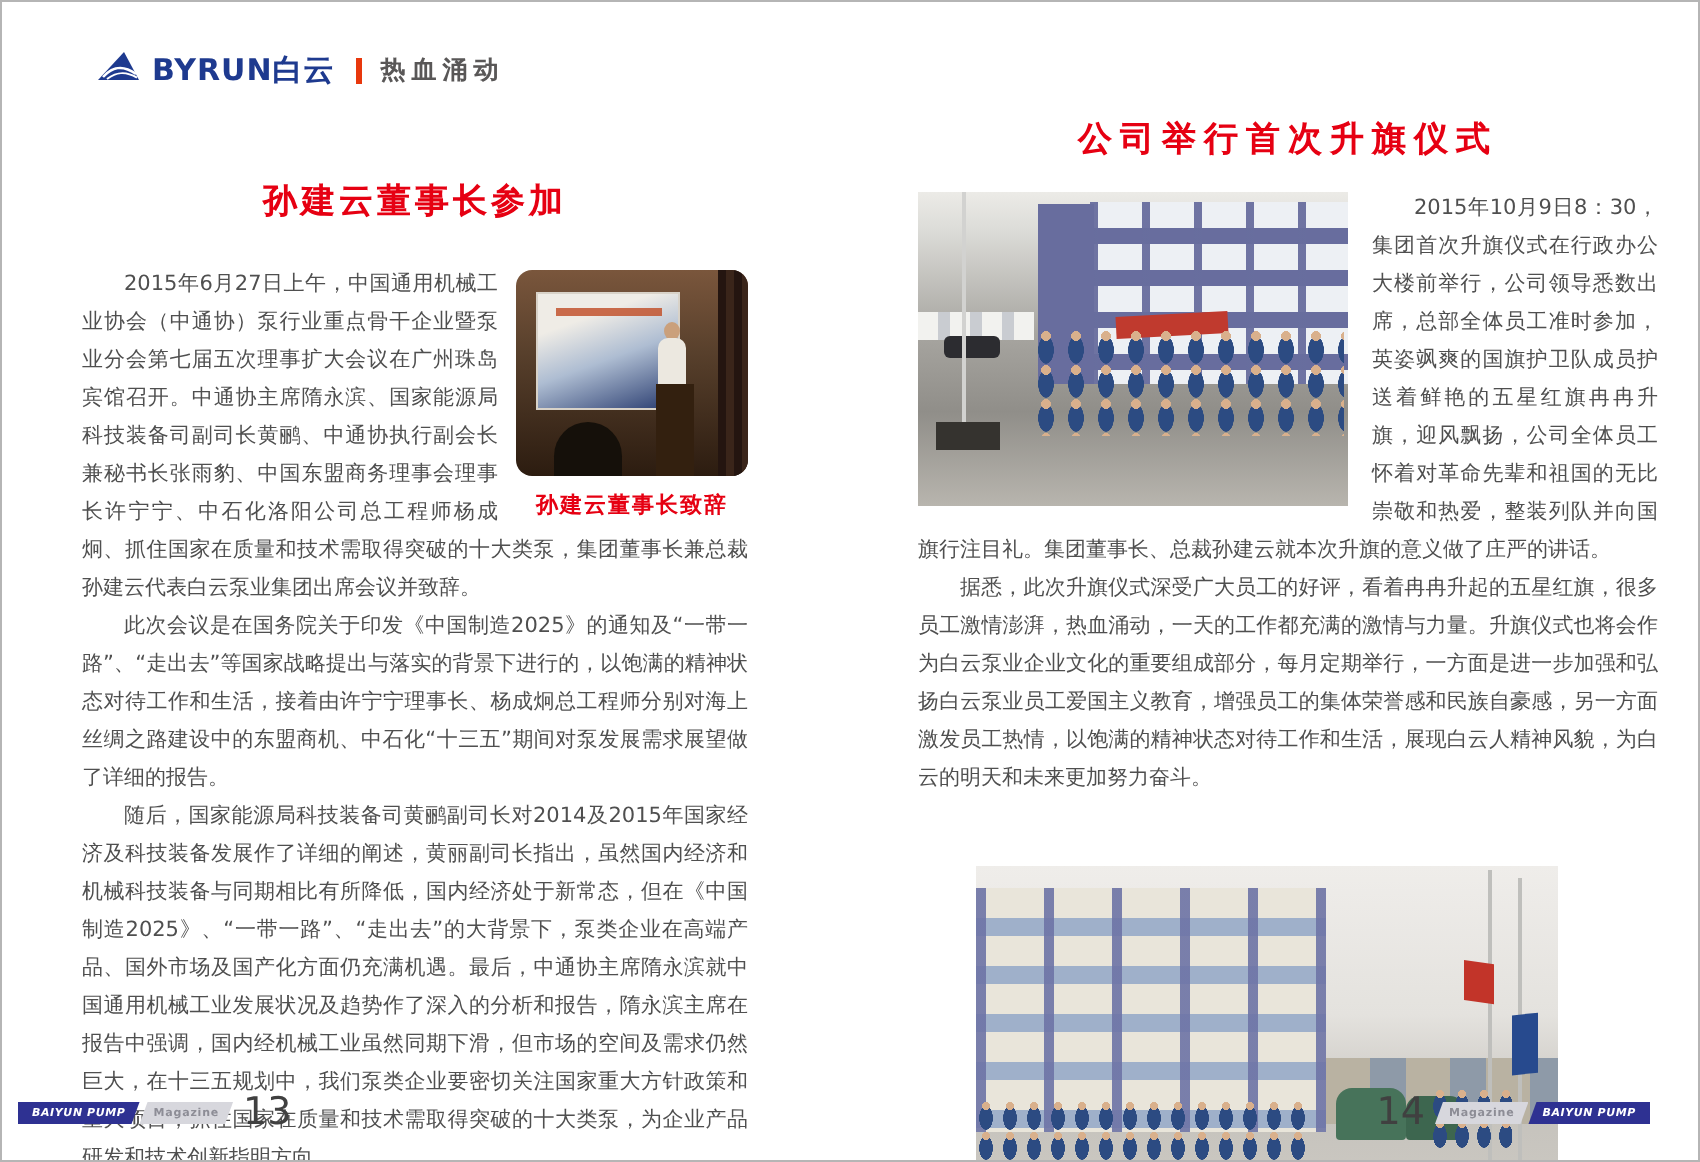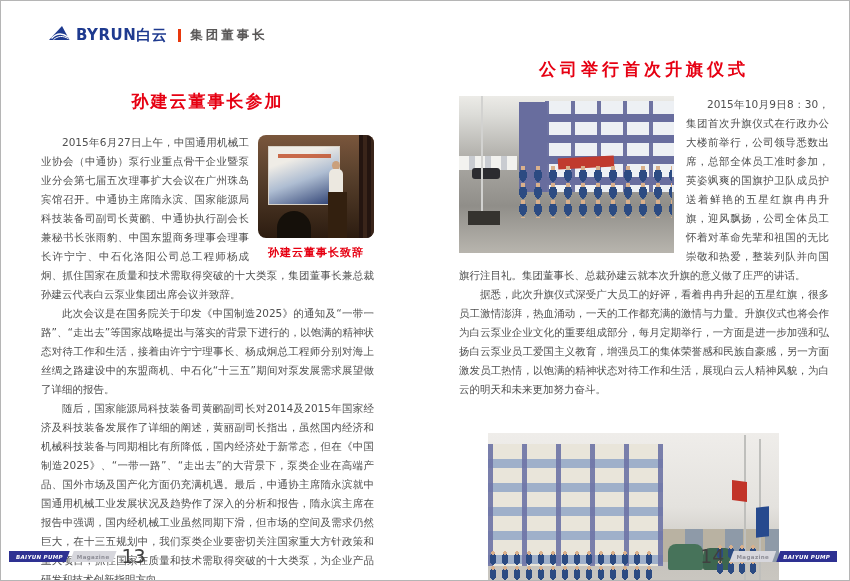--- a/index.html
+++ b/index.html
@@ -87,21 +87,21 @@
       radial-gradient(circle 2px at 5px 3px, #d9b08c 96%, transparent) 0 0 / 12px 15px repeat,
       radial-gradient(ellipse 3.5px 6px at 5px 9px, #2c4b82 96%, transparent) 0 0 / 12px 15px repeat; }
   .photo-lineup .guards { position:absolute; left:78%; top:60%; width:14%; height:16%;
     background:
       radial-gradient(circle 2px at 5px 3px, #d9b08c 96%, transparent) 0 0 / 11px 15px repeat,
       radial-gradient(ellipse 3.5px 6px at 5px 9px, #2c4b82 96%, transparent) 0 0 / 11px 15px repeat; }
 
   
   .folio { position:absolute; display:flex; align-items:center; }
   .folio-left { left:8px; top:546px; }
-  .folio-right { right:12px; top:546px;align-items:center; }
+  .folio-right { right:24px; top:546px;align-items:center; }
   .badge { height:11px; display:flex; align-items:center; font-weight:bold; }
   .badge-blue { background:#2e3192; color:#ffffff; font-style:italic; font-size:5.5px; letter-spacing:0.3px; padding:0 7px; }
   .badge-gray { background:#d7d7dd; color:#8d8d96; font-size:5.5px; letter-spacing:0.4px; padding:0 7px; }
   .slant-r { clip-path:polygon(0 0,100% 0,calc(100% - 4px) 100%,0 100%); }
   .slant-lr { clip-path:polygon(4px 0,100% 0,calc(100% - 4px) 100%,0 100%); }
   .slant-l { clip-path:polygon(4px 0,100% 0,100% 100%,0 100%); }
   .page-num { font-size:19px; color:#404040; line-height:1; }
   .folio-left .page-num { margin-left:5px; }
   .folio-right .page-num { margin-right:5px; }
 </style>
@@ -113,21 +113,21 @@
   <div class="brandbar">
     <span>
       <svg width="22" height="16" viewBox="0 0 22 16">
         <path d="M1 15 L14 1 L21.5 15 Z" fill="#1e3a8f"></path>
         <path d="M3.5 13.5 C8 8.5 13 7 20 12" stroke="#ffffff" stroke-width="1.3" fill="none"></path>
         <path d="M5.5 14.5 C10 11 14.5 10.2 20.5 13.8" stroke="#ffffff" stroke-width="1" fill="none"></path>
       </svg>
     </span>
     <span class="brand-text">BYRUN白云</span>
     <span class="brand-sep"></span>
-    <span class="brand-section">集团董事长</span>
+    <span class="brand-section">热血涌动</span>
   </div>
 
   <section class="page page-left">
     <div class="art-title">
       <div>孙建云董事长参加</div>
     </div>
 
     <div class="art-body">
       <figure class="fig-right">
         <div class="photo photo-speech">

